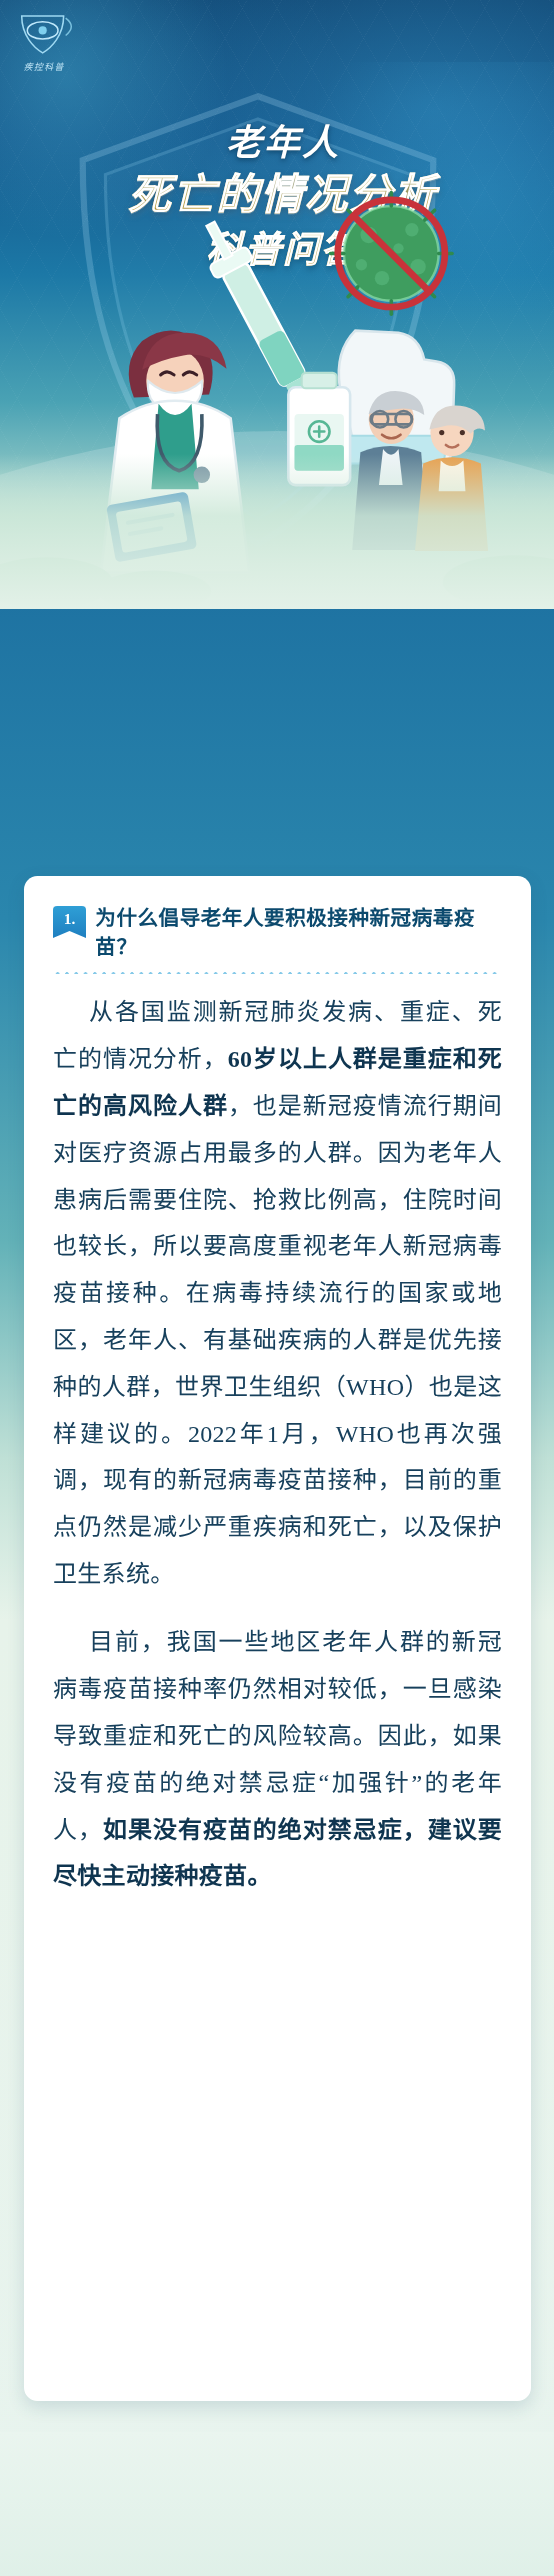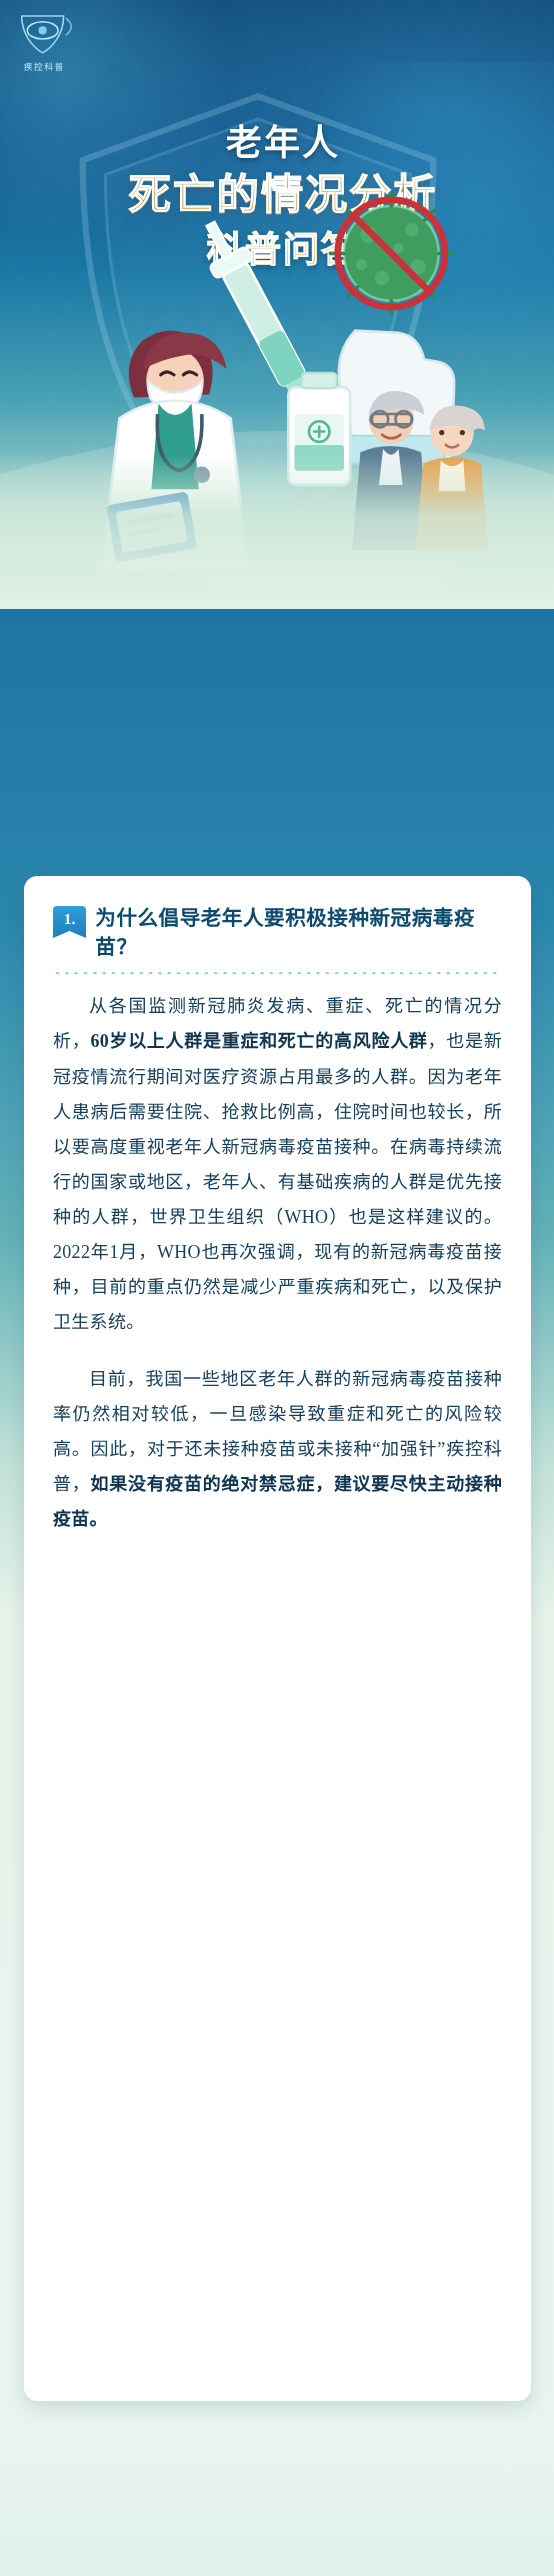--- a/index.html
+++ b/index.html
@@ -20,20 +20,21 @@
   
   .hero {
     position: relative;
     width: 554px;
     height: 609px;
     overflow: hidden;
     background:
       radial-gradient(ellipse 464px 309px at 78% 18%, rgba(48,140,190,.55) 0%, rgba(20,70,120,0) 70%),
       radial-gradient(ellipse 361px 258px at 15% 8%, rgba(30,110,160,.45) 0%, rgba(20,70,120,0) 70%),
       linear-gradient(180deg,#10436f 0%, #14568a 22%, #1c78a6 45%, #4aa2b4 66%, #9ed0c9 82%, #d7ecdf 95%, #e8f4ef 100%);
+    font-style: italic;
   }
   
   .hero .hexnet {
     position: absolute; inset: 0;
     background-image:
       repeating-linear-gradient(60deg, rgba(255,255,255,.05) 0 0.5px, transparent 0.5px 30px),
       repeating-linear-gradient(-60deg, rgba(255,255,255,.05) 0 0.5px, transparent 0.5px 30px),
       repeating-linear-gradient(0deg, rgba(255,255,255,.04) 0 0.5px, transparent 0.5px 26px);
     opacity: .8;
   }
@@ -158,21 +159,21 @@
   .divider {
     margin: 8.2px 0 15.5px 0;
     height: 2.1px;
     background-image: radial-gradient(circle, #6fc0e4 0 1.5px, transparent 1.8px);
     background-size: 9.3px 3.1px;
     background-repeat: repeat-x;
     opacity: .85;
   }
   .para {
     font-family: "Liberation Serif", serif;
-    font-size: 18px;
+    font-size: 24px;
     line-height: 1.95;
     color: #17405c;
     text-align: justify;
     text-indent: 36px;
     margin-bottom: 21.6px;
     letter-spacing: 0.3px;
   }
   .para:last-child { margin-bottom: 0; }
   .para b { font-weight: bold; color: #0f3550; }
 
@@ -342,21 +343,21 @@
         <div class="ribbon"></div>
         <div class="num">1.</div>
       </div>
       <div class="q-title">为什么倡导老年人要积极接种新冠病毒疫苗？</div>
     </div>
 
     <div class="divider"></div>
 
     <div id="paragraphs">
         <div class="para"><span>从各国监测新冠肺炎发病、重症、死亡的情况分析，</span><b>60岁以上人群是重症和死亡的高风险人群</b><span>，也是新冠疫情流行期间对医疗资源占用最多的人群。因为老年人患病后需要住院、抢救比例高，住院时间也较长，所以要高度重视老年人新冠病毒疫苗接种。在病毒持续流行的国家或地区，老年人、有基础疾病的人群是优先接种的人群，世界卫生组织（WHO）也是这样建议的。2022年1月，WHO也再次强调，现有的新冠病毒疫苗接种，目前的重点仍然是减少严重疾病和死亡，以及保护卫生系统。</span></div>
-        <div class="para"><span>目前，我国一些地区老年人群的新冠病毒疫苗接种率仍然相对较低，一旦感染导致重症和死亡的风险较高。因此，对于还未接种疫苗或未接种“加强针”疾控科普，</span><b>如果没有疫苗的绝对禁忌症，建议要尽快主动接种疫苗。</b></div>
+        <div class="para"><span>目前，我国一些地区老年人群的新冠病毒疫苗接种率仍然相对较低，一旦感染导致重症和死亡的风险较高。因此，如果没有疫苗的绝对禁忌症“加强针”的老年人，</span><b>如果没有疫苗的绝对禁忌症，建议要尽快主动接种疫苗。</b></div>
       </div>
   </div>
 
   <div class="footer-illus">
     <div class="footer-bg"></div>
     <svg viewBox="0 0 1076 520" width="554" height="268">
 
       <path d="M0 430 H1076" stroke="#bcdccd" stroke-width="4"></path>
 
       <g transform="translate(60,150)">

